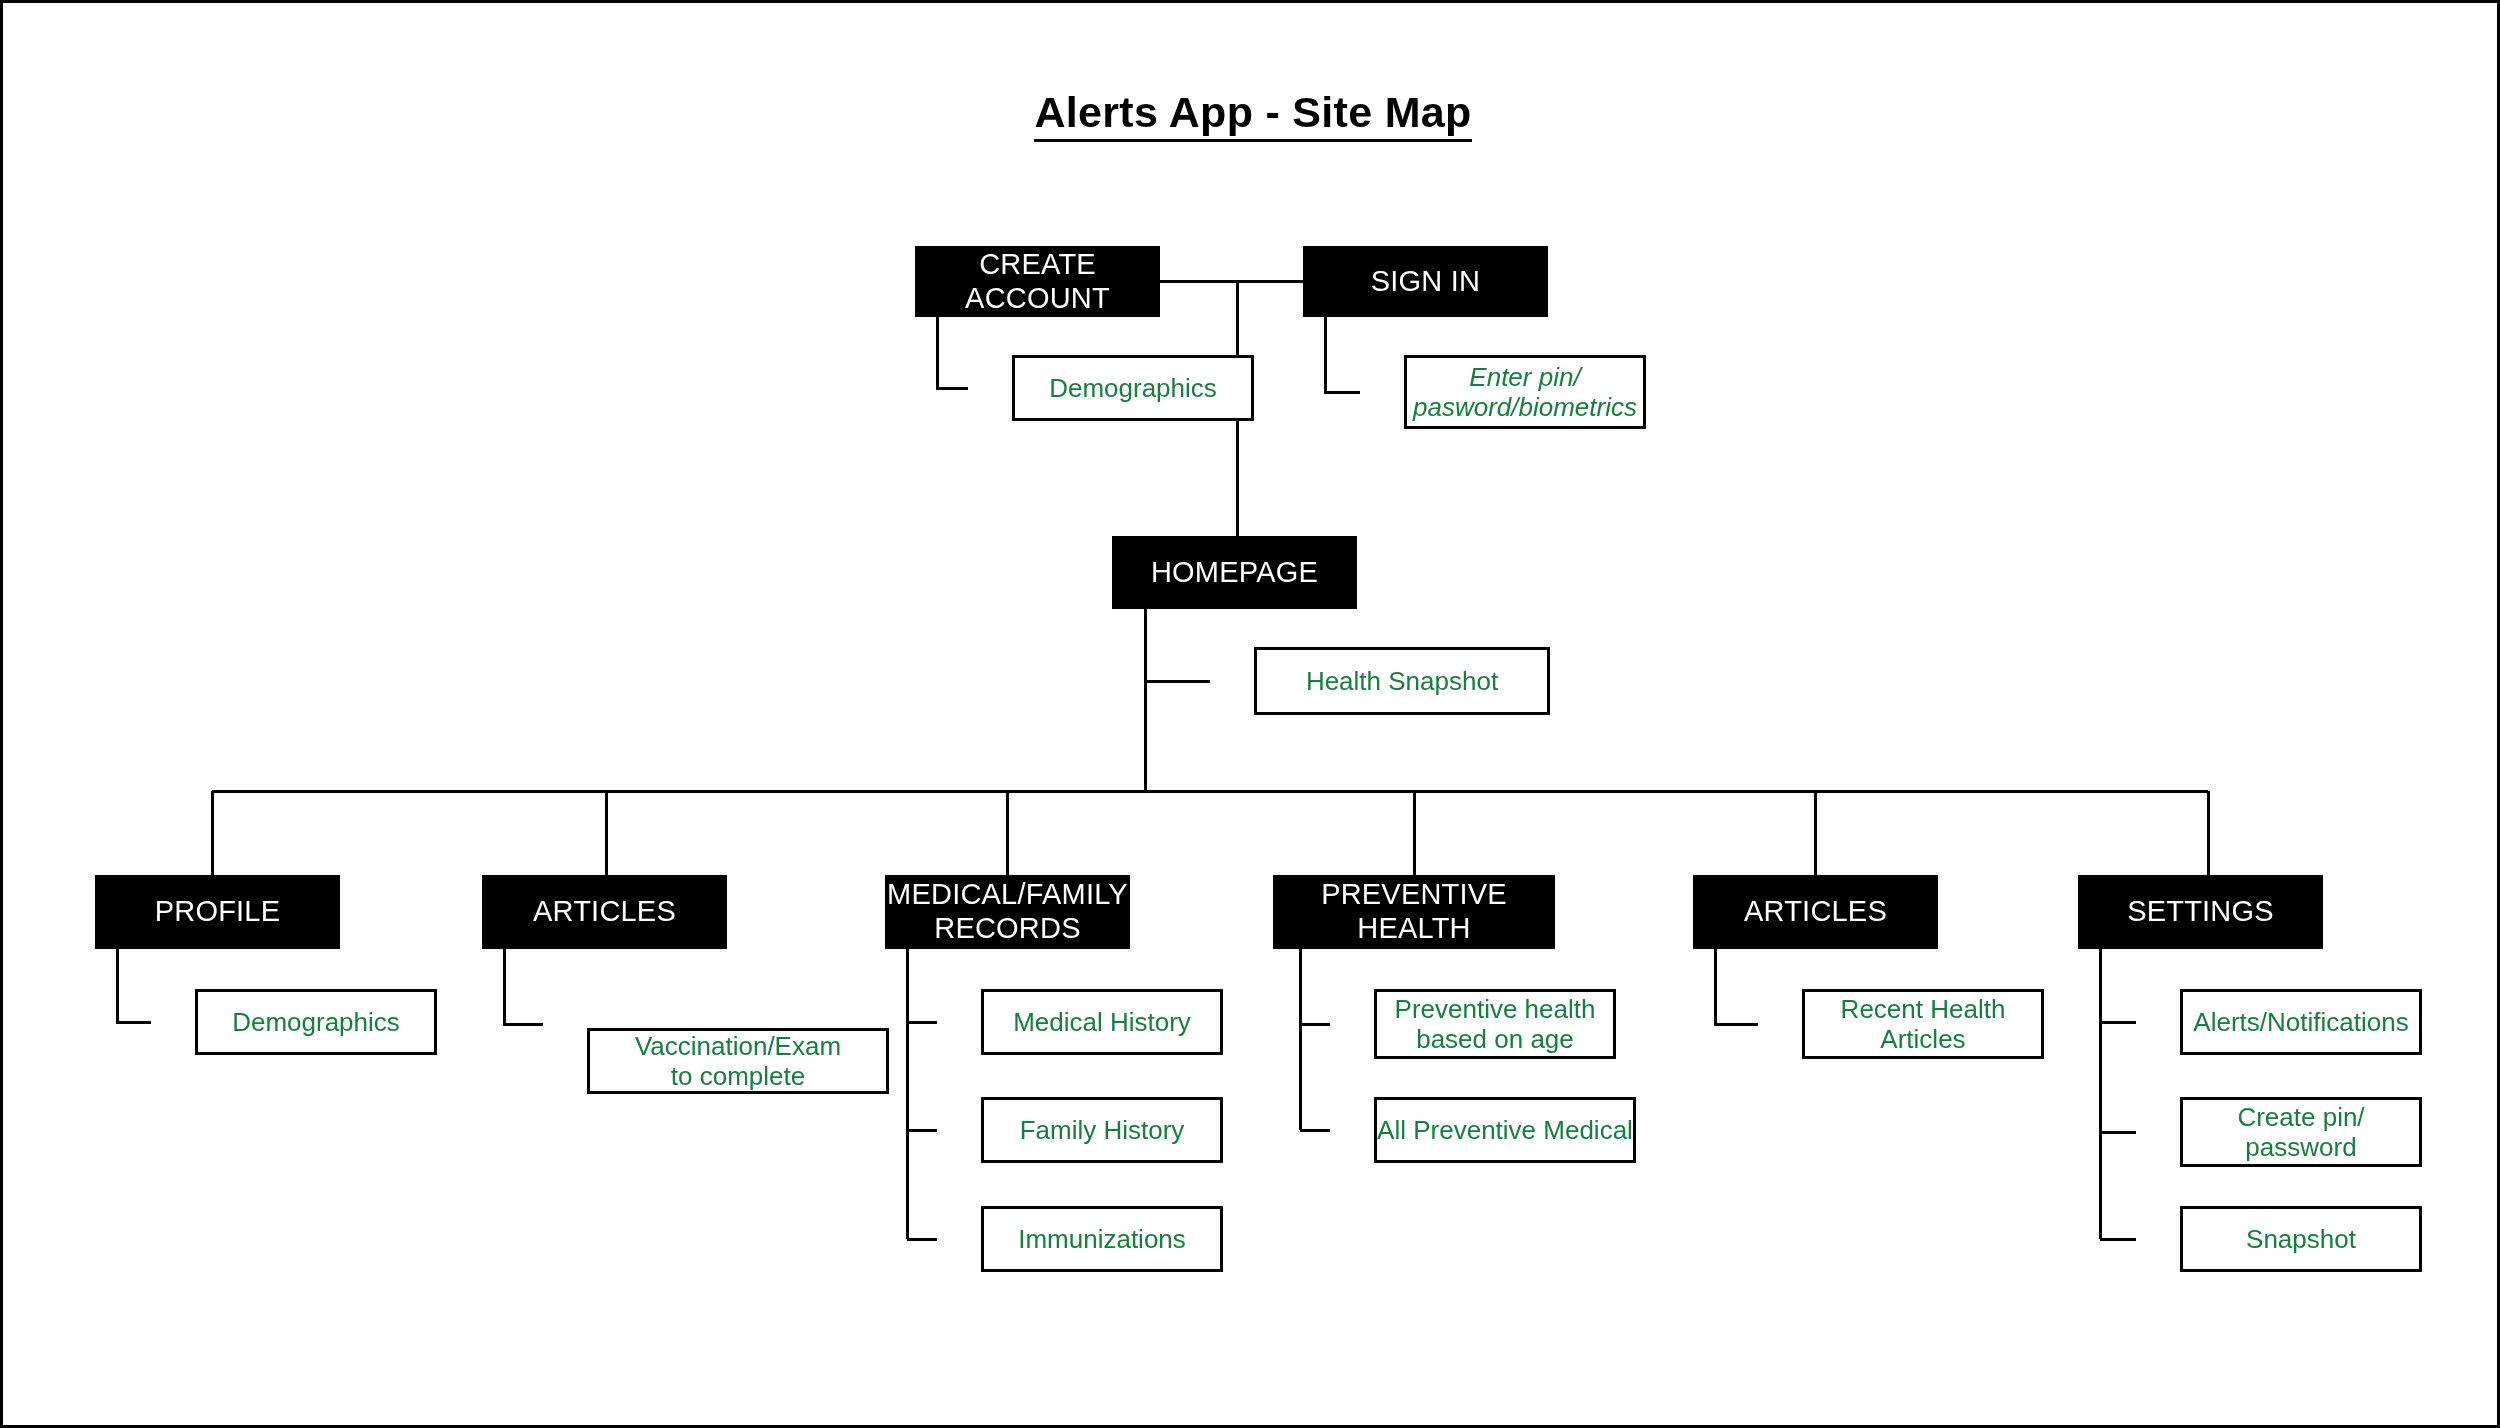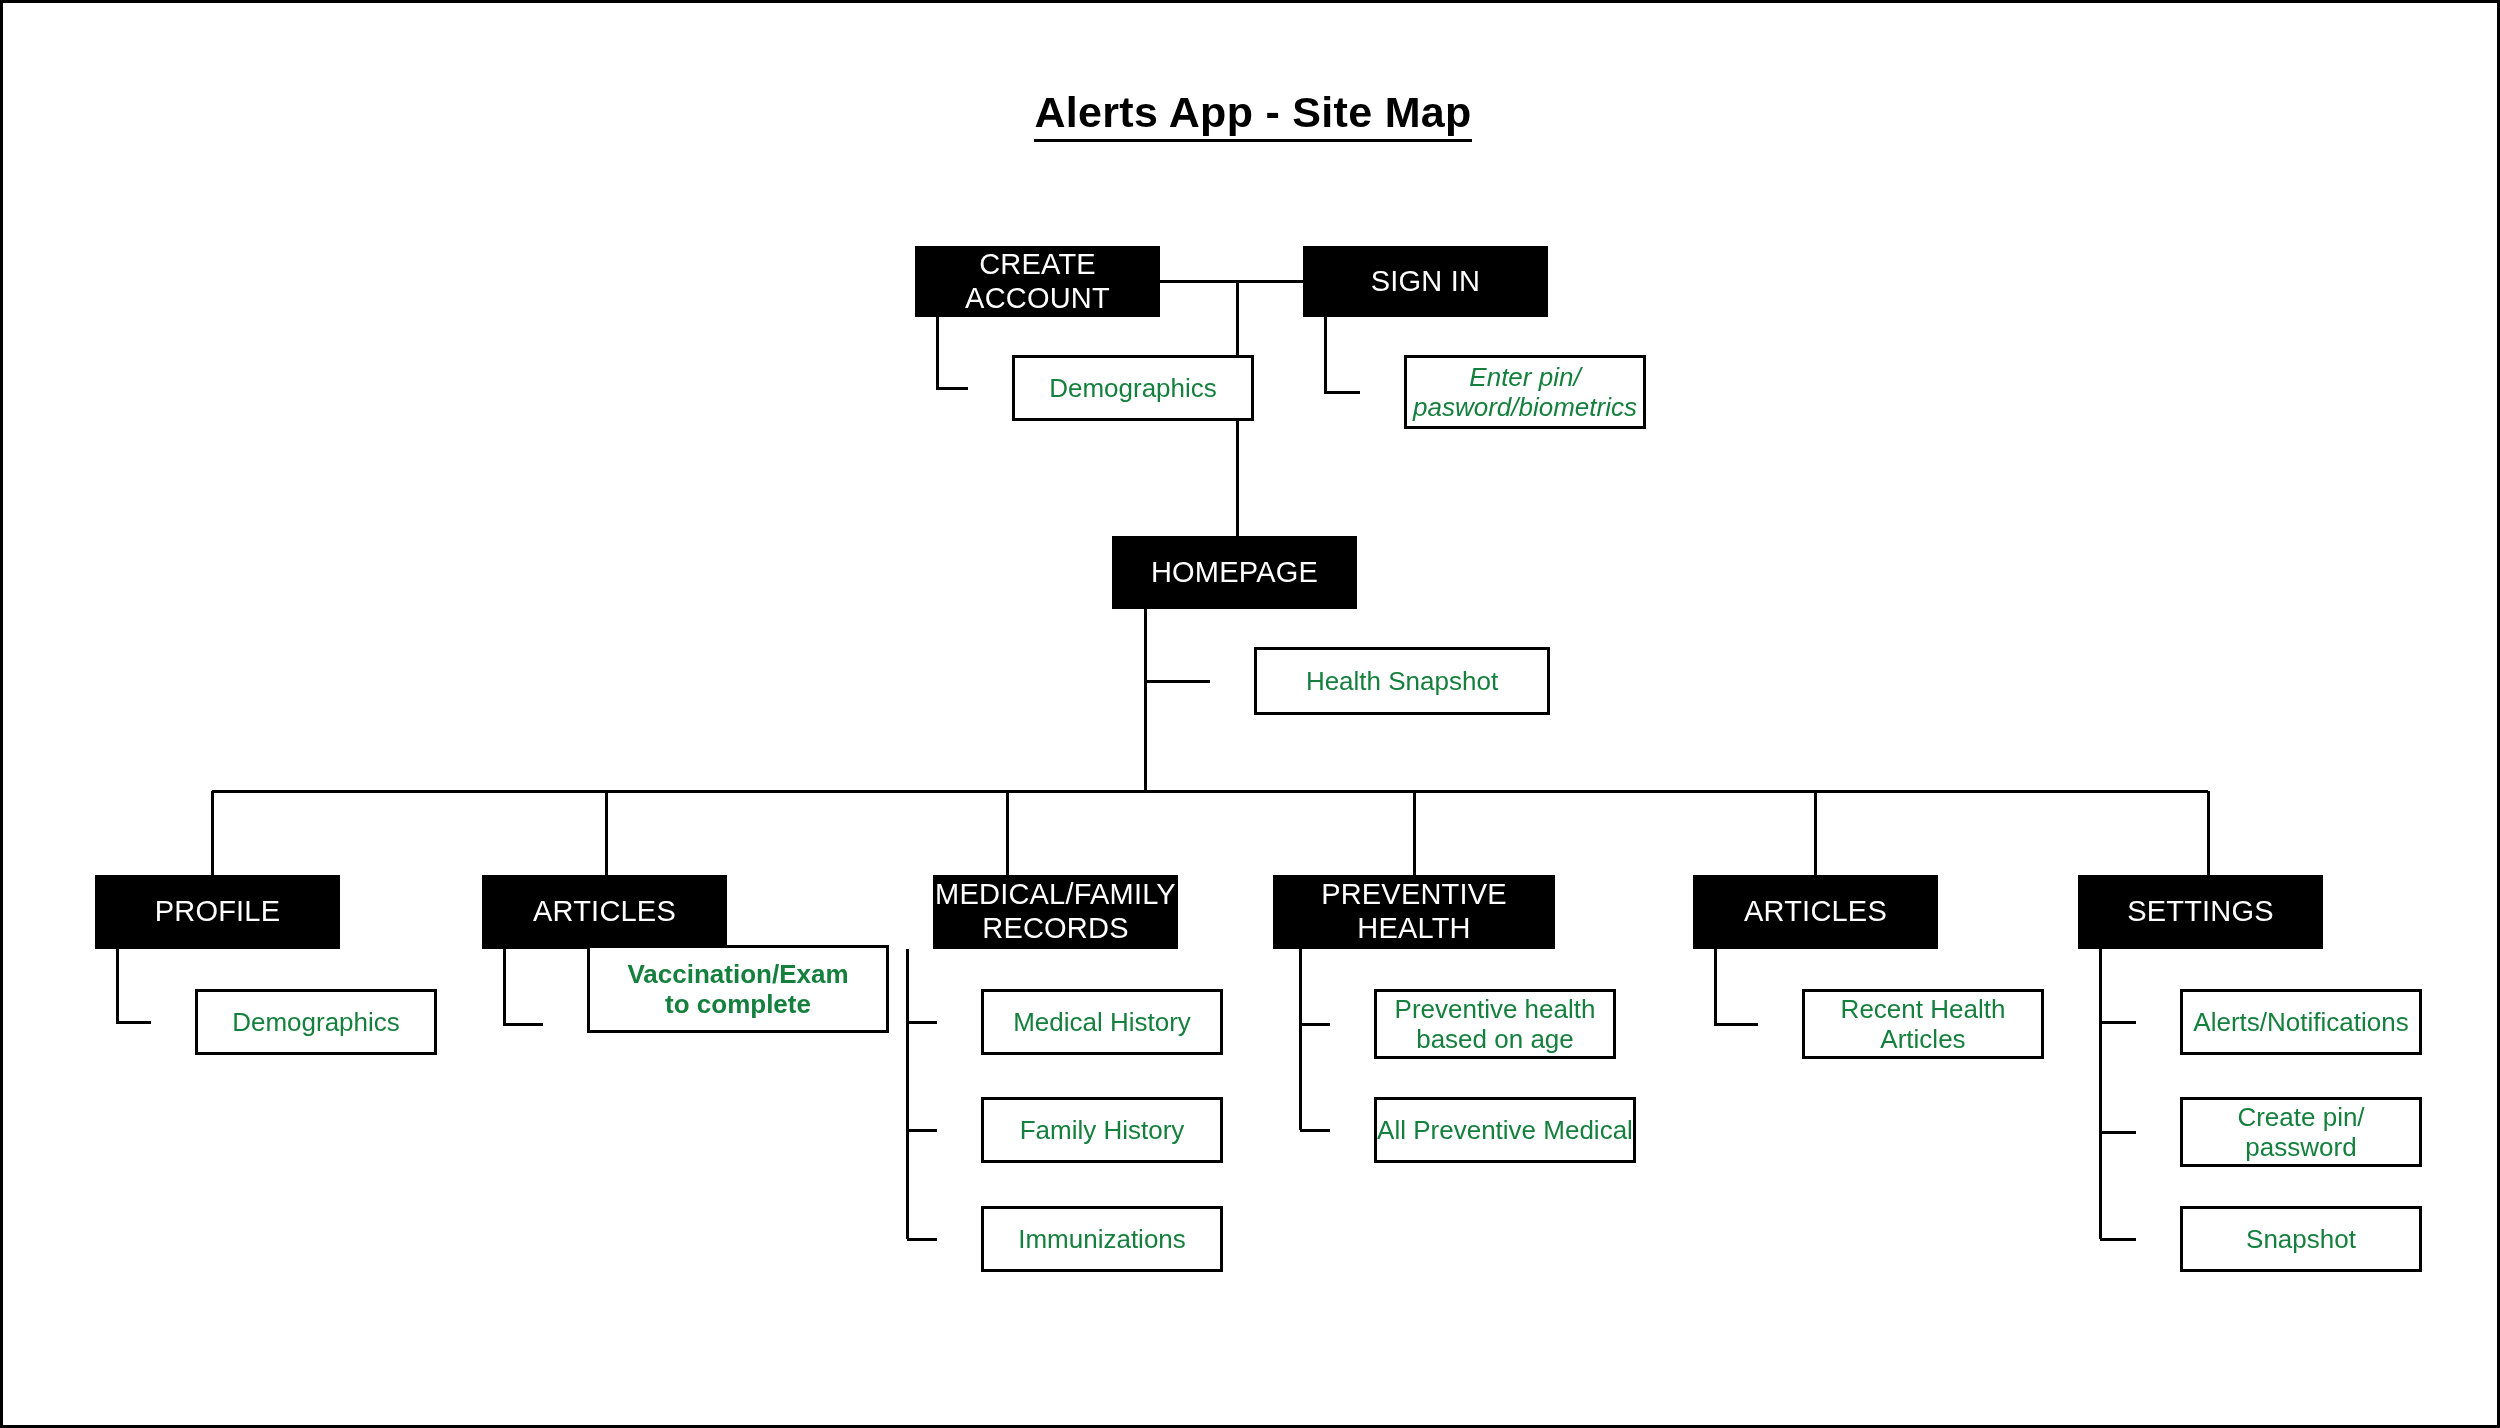--- a/index.html
+++ b/index.html
@@ -128,24 +128,24 @@
   <div class="node white" style="left: 1357px; top: 352px; width: 242px; height: 74px; font-style: italic;">Enter pin/
 pasword/biometrics</div>
 
   <div class="node black" style="left: 1109px; top: 533px; width: 245px; height: 73px;">HOMEPAGE</div>
   <div class="node white" style="left: 1207px; top: 644px; width: 296px; height: 68px;">Health Snapshot</div>
 
   <div class="node black" style="left: 92px; top: 872px; width: 245px; height: 74px;">PROFILE</div>
   <div class="node white" style="left: 148px; top: 986px; width: 242px; height: 66px;">Demographics</div>
 
   <div class="node black" style="left: 479px; top: 872px; width: 245px; height: 74px;">ARTICLES</div>
-  <div class="node white" style="left: 540px; top: 942px; width: 302px; height: 88px; font-weight: bold;">Vaccination/Exam
+  <div class="node white" style="left: 540px; top: 1025px; width: 302px; height: 66px;">Vaccination/Exam
 to complete</div>
 
-  <div class="node black" style="left: 882px; top: 872px; width: 245px; height: 74px; margin-left: 48px;">MEDICAL/FAMILY
+  <div class="node black" style="left: 882px; top: 872px; width: 245px; height: 74px;">MEDICAL/FAMILY
 RECORDS</div>
   <div class="node white" style="left: 934px; top: 986px; width: 242px; height: 66px;">Medical History</div>
   <div class="node white" style="left: 934px; top: 1094px; width: 242px; height: 66px;">Family History</div>
   <div class="node white" style="left: 934px; top: 1203px; width: 242px; height: 66px;">Immunizations</div>
 
   <div class="node black" style="left: 1270px; top: 872px; width: 282px; height: 74px;">PREVENTIVE HEALTH</div>
   <div class="node white" style="left: 1327px; top: 986px; width: 242px; height: 70px;">Preventive health
 based on age</div>
   <div class="node white" style="left: 1327px; top: 1094px; width: 262px; height: 66px;">All Preventive Medical</div>
 

